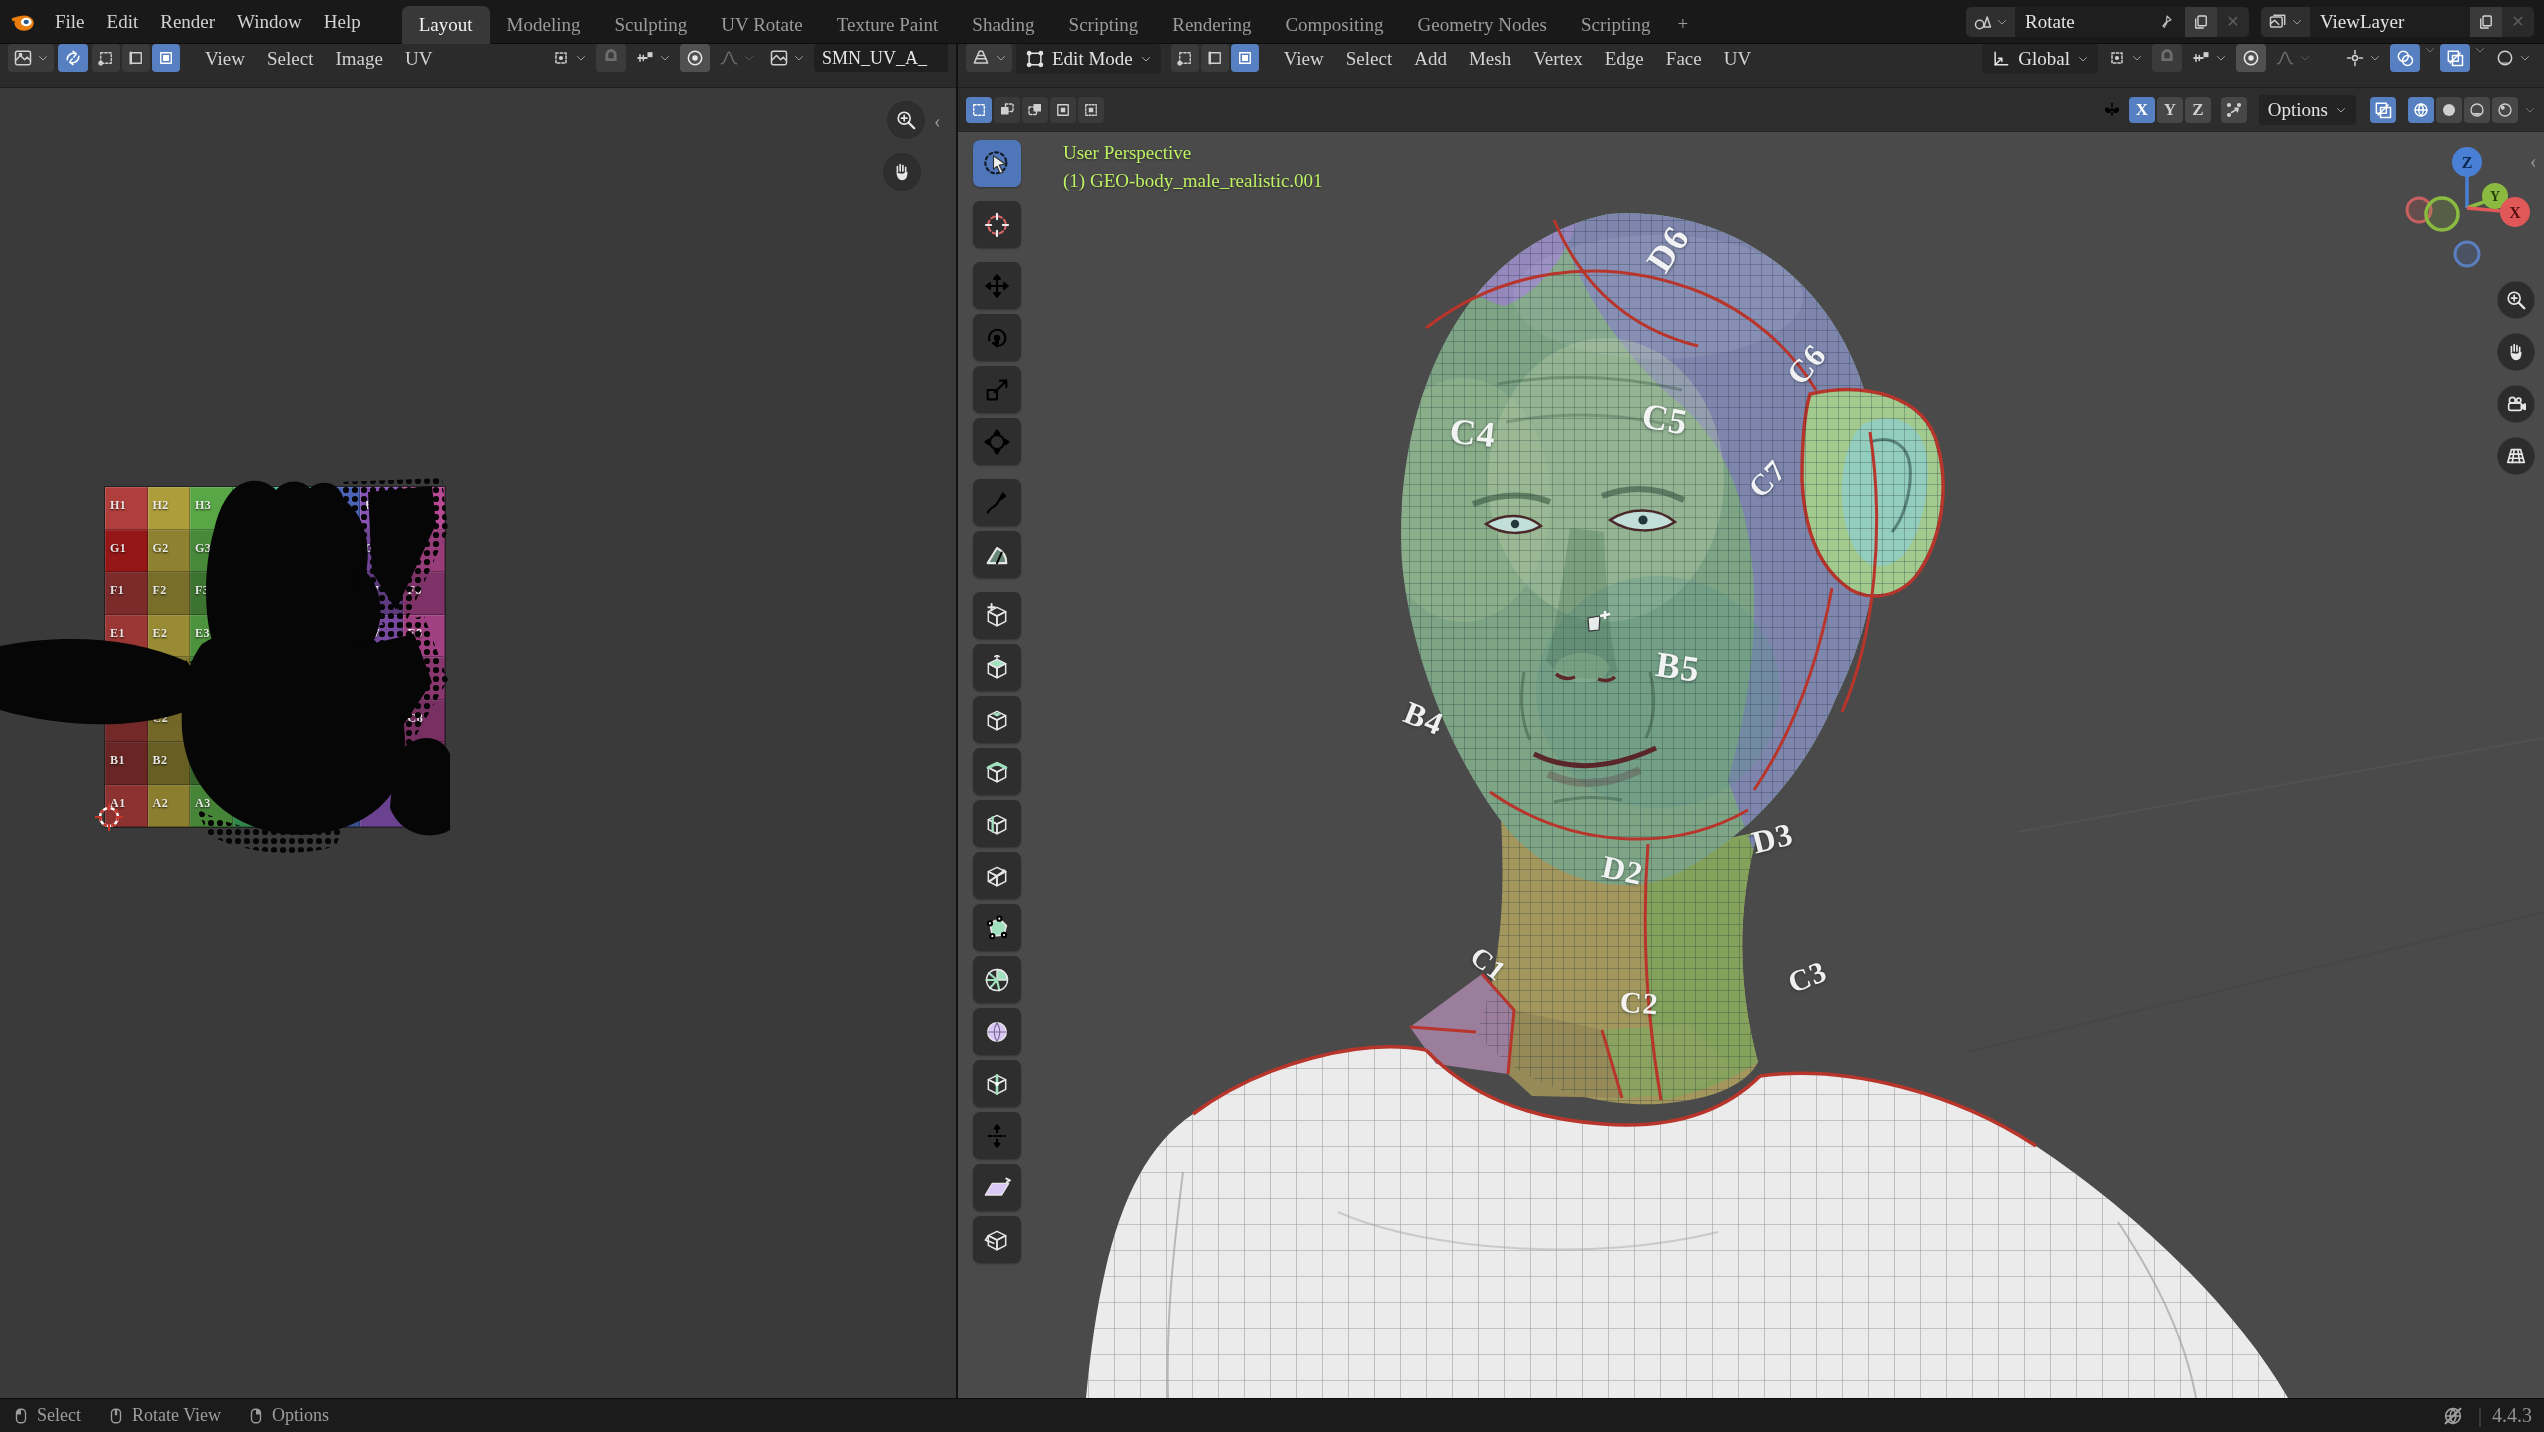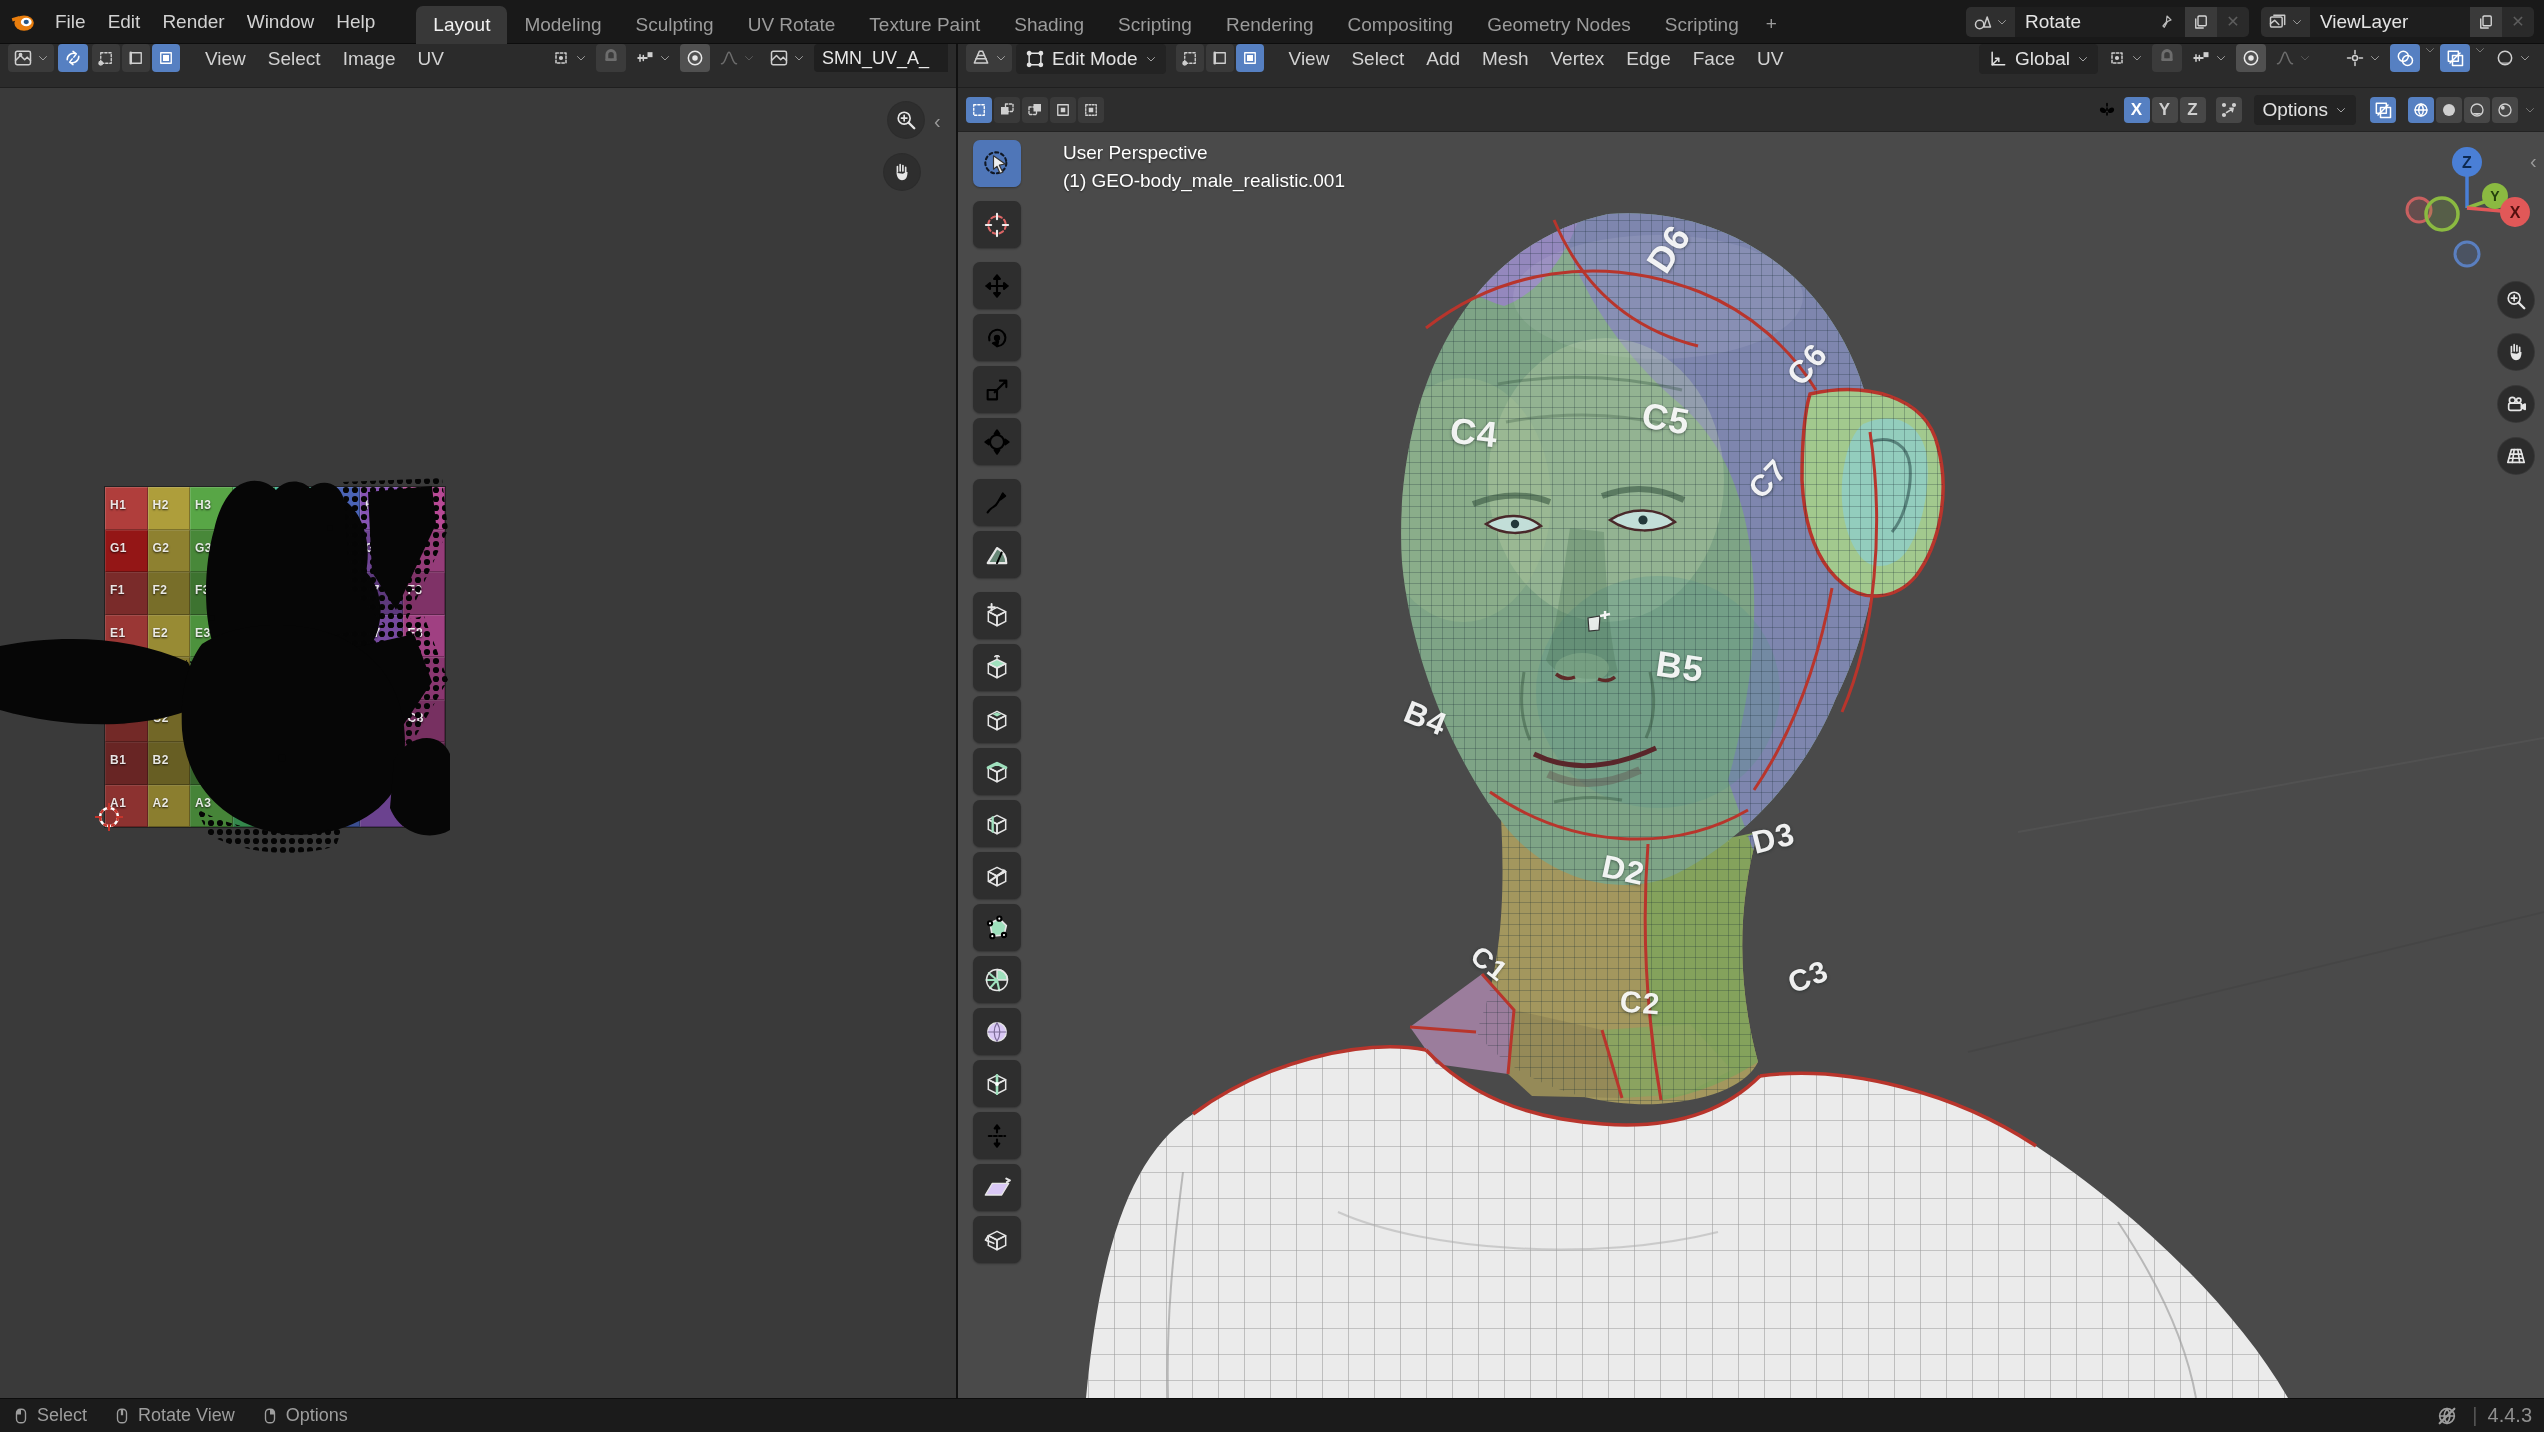--- a/index.html
+++ b/index.html
@@ -1,17 +1,17 @@
 <!DOCTYPE html>
 <html><head>
 <meta charset="utf-8">
 <style>
   html,body{margin:0;padding:0;background:#000;}
   #app{position:relative;width:2544px;height:1432px;background:#111;overflow:hidden;
-       font-family:Liberation Sans, sans-serif;-webkit-font-smoothing:antialiased;}
+       font-family:Liberation Serif, serif;-webkit-font-smoothing:antialiased;}
   .abs{position:absolute;}
   .row{display:flex;align-items:center;}
   .ic{display:block;}
   svg{display:block;}
   
   #topbar{left:0;top:0;width:2544px;height:44px;background:#191919;display:flex;align-items:center;padding:0 10px;box-sizing:border-box;border-bottom:1px solid #0d0d0d;}
   .menu{padding:4px 11px;color:#d2d2d2;font-size:19px;border-radius:4px;cursor:default;}
   .tab{padding:8px 17px;color:#9b9b9b;font-size:19px;border-radius:7px 7px 0 0;align-self:flex-end;cursor:default;}
   .tab.active{background:#383838;color:#f1f1f1;}
   .tb-widget{display:flex;align-items:center;background:#1e1e1e;border-radius:5px;height:30px;margin-left:12px;overflow:hidden;}
@@ -35,21 +35,21 @@
   #image-editor-canvas{left:0;top:88px;width:956px;height:1310px;background:#3a3a3a;overflow:hidden;}
   #uv-grid{position:absolute;left:105px;top:399px;width:340px;height:340px;display:grid;grid-template-columns:repeat(8,1fr);grid-template-rows:repeat(8,1fr);outline:1px solid #222;}
   .uvcell{position:relative;box-shadow:inset 1px 1px 0 rgba(255,255,255,.14), inset -1px -1px 0 rgba(0,0,0,.28);}
   .uvcell .sh{position:absolute;inset:0;}
   .uvcell .lb{position:absolute;left:5px;top:26%;font-size:12px;font-weight:bold;color:rgba(255,255,255,.88);text-shadow:0 1px 2px rgba(0,0,0,.75);letter-spacing:.5px;}
   .roundbtn{position:absolute;width:36px;height:36px;border-radius:50%;background:#2e2e2e;display:flex;align-items:center;justify-content:center;color:#e6e6e6;box-shadow:0 0 0 1px rgba(0,0,0,.25);}
   .collapse{position:absolute;color:#9a9a9a;font-size:20px;}
   
   #vp-toolsettings{left:958px;top:88px;width:1586px;height:44px;background:#2d2d2d;display:flex;align-items:center;padding:0 8px;box-sizing:border-box;border-bottom:1px solid #232323;}
   #viewport-canvas{left:958px;top:132px;width:1586px;height:1266px;background:#4a4a4a;overflow:hidden;}
-  .ovl{position:absolute;color:#ffffff;font-size:19px;text-shadow:0 1px 2px rgba(0,0,0,.45);}
+  .ovl{position:absolute;color:#bef264;font-size:19px;text-shadow:0 1px 2px rgba(0,0,0,.45);}
   #vp-toolbar{position:absolute;left:6px;top:8px;width:66px;}
   .tool{width:48px;height:47px;margin:0 auto 5px auto;background:#2e2e2e;border-radius:7px;display:flex;align-items:center;justify-content:center;box-shadow:0 1px 2px rgba(0,0,0,.3);}
   .tool.active{background:#4f76b8;}
   .tool.gap{margin-top:14px;}
   .flabel{position:absolute;font-weight:bold;color:rgba(255,255,255,.92);text-shadow:0 1px 3px rgba(20,30,30,.5);letter-spacing:1px;}
   .mini{width:26px;height:26px;border-radius:4px;background:#3a3a3a;display:flex;align-items:center;justify-content:center;color:#cfcfcf;}
   .mini.active{background:#5680c2;color:#fff;}
   .mini.dimbg{background:#474747;}
   
   #statusbar{left:0;top:1398px;width:2544px;height:34px;background:#1b1b1b;border-top:1px solid #0c0c0c;display:flex;align-items:center;padding:0 12px;box-sizing:border-box;color:#9d9d9d;font-size:18px;}

